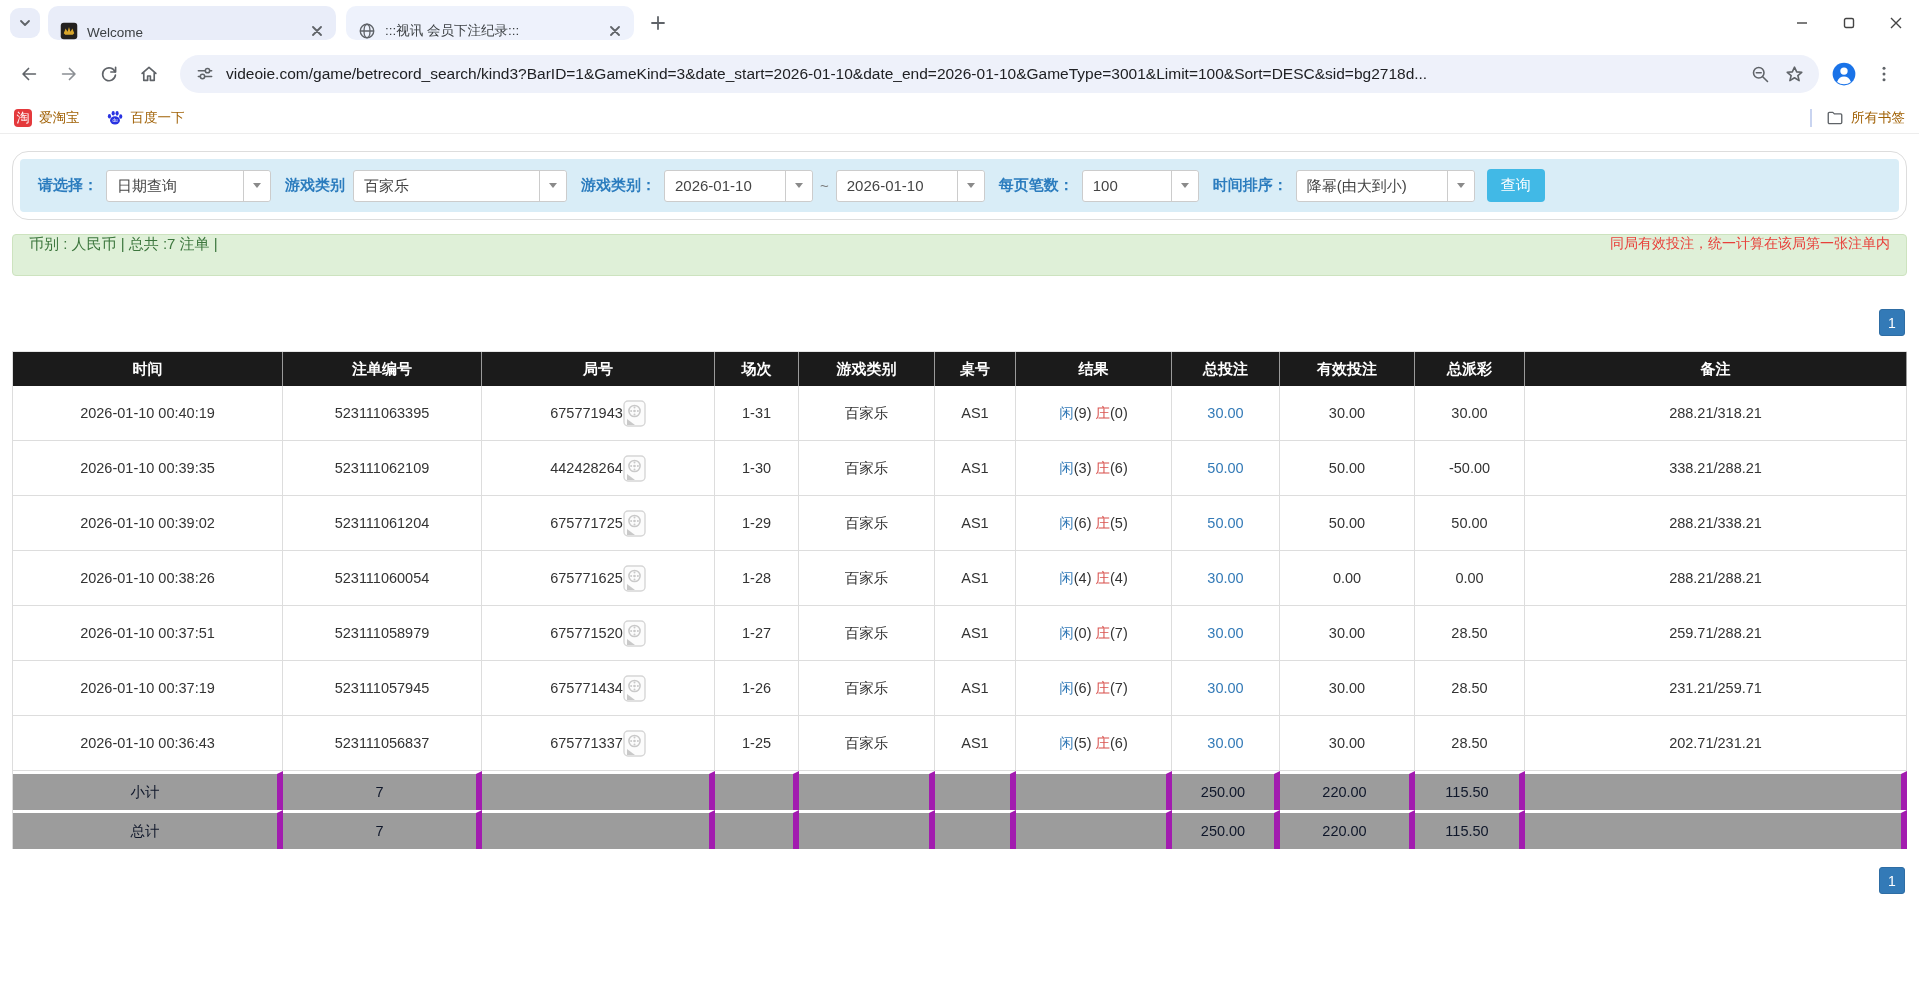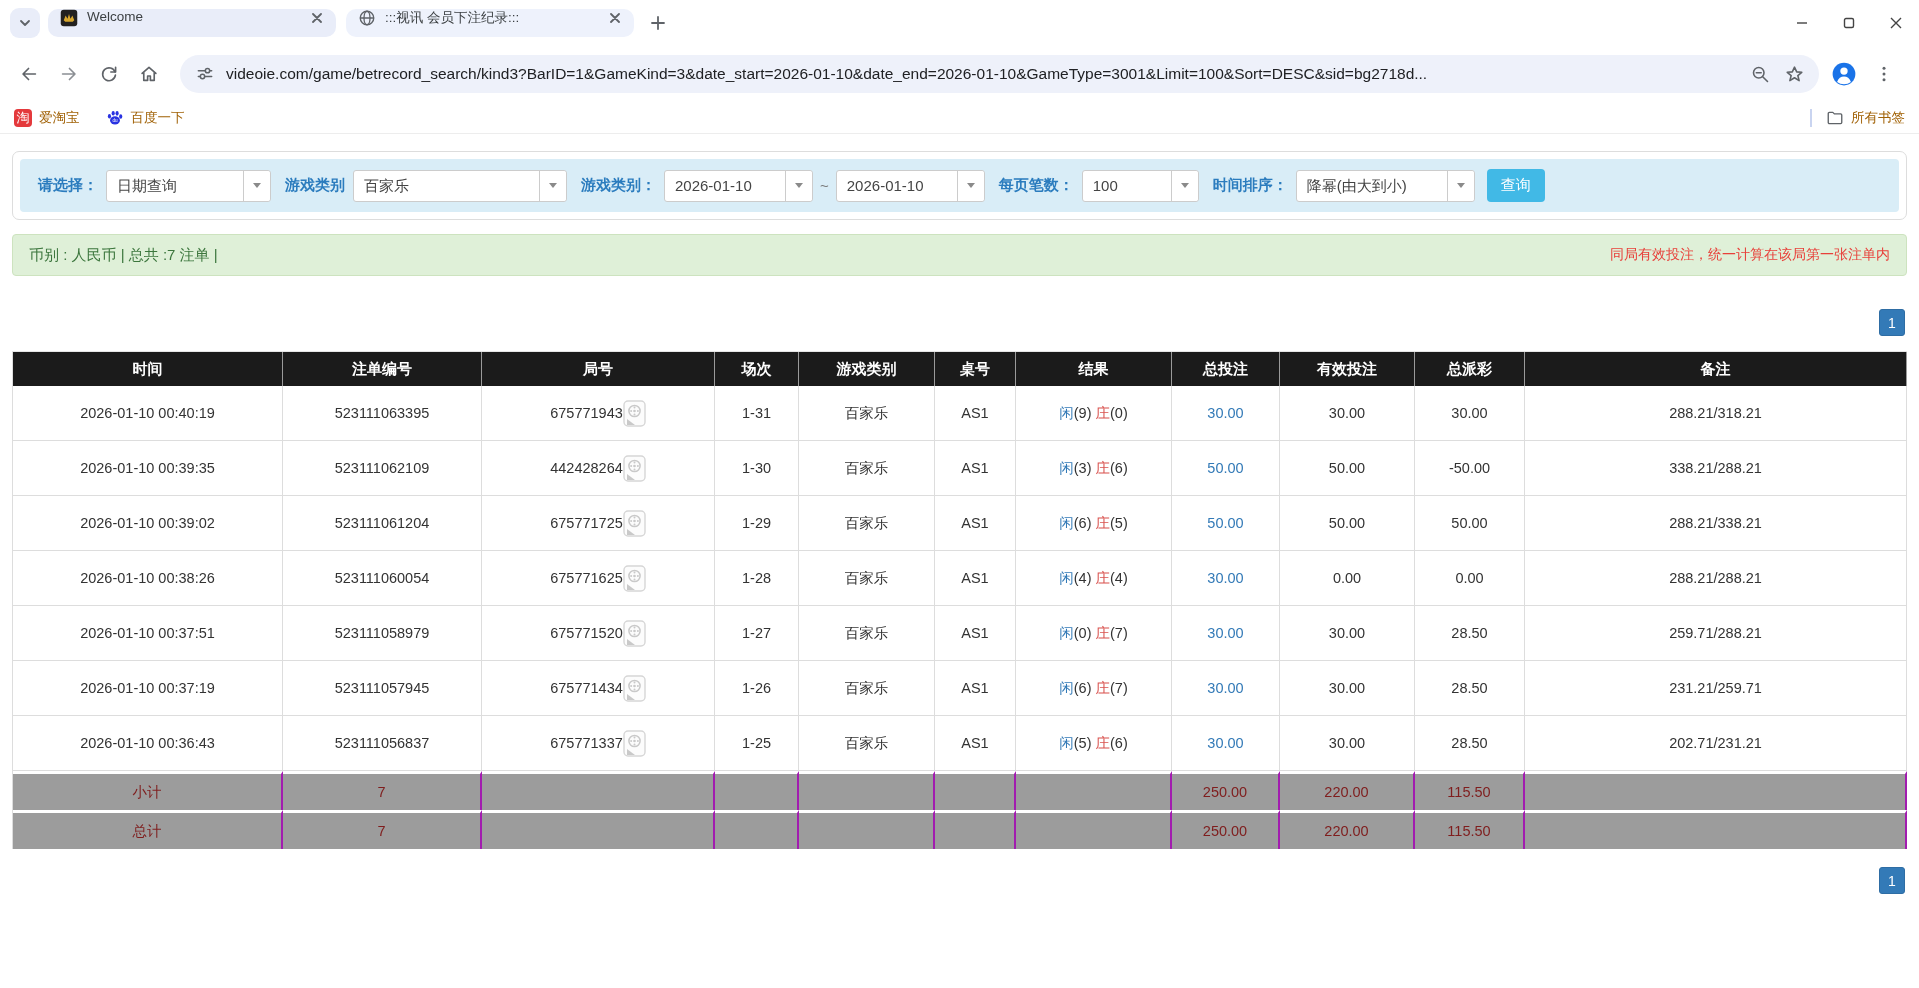--- a/index.html
+++ b/index.html
@@ -3,21 +3,21 @@
 <meta charset="utf-8">
 <style>
   * { box-sizing: border-box; margin: 0; padding: 0; }
   html,body { width:1919px; height:988px; overflow:hidden; background:#fff;
     font-family:"Liberation Sans","DejaVu Sans",sans-serif; }
 
   
   .tabstrip { height:46px; background:#fff; display:flex; align-items:center; padding-left:10px; }
   .tab-search { width:30px; height:30px; border-radius:9px; background:#e9edf9; display:flex;
     align-items:center; justify-content:center; margin-right:8px; cursor:pointer; }
-  .tab { height:28px; border-radius:10px; display:flex; align-items:flex-start; padding:0 10px 0 12px;
+  .tab { height:34px; border-radius:10px; display:flex; align-items:flex-end; padding:0 10px 0 12px;
     width:288px; margin-right:10px; cursor:pointer; }
   .tab.t1 { background:#e9edf9; }
   .tab.t2 { background:#eef2fc; }
   .tab .favicon { width:18px; height:18px; margin-right:9px; flex:0 0 auto; }
   .tab .tab-title { font-size:13.5px; color:#3c4043; white-space:nowrap; overflow:hidden;
     text-overflow:ellipsis; flex:1; }
   .tab .tab-close { width:18px; height:18px; display:flex; align-items:center; justify-content:center;
     border-radius:50%; margin-left:6px; }
   .newtab { width:28px; height:28px; display:flex; align-items:center; justify-content:center; }
   .win-controls { margin-left:auto; display:flex; height:46px; }
@@ -41,59 +41,59 @@
   .bm-right { margin-left:auto; display:flex; align-items:center; }
   .bm-sep { width:2px; height:18px; background:#c9d4f0; margin-right:14px; }
 
   .tb-icn-red { width:19px; height:19px; background:#e4393c; border-radius:4px; color:#fff;
     font-size:13px; display:flex; align-items:center; justify-content:center; }
 
   
   .content { background:#fff; }
   h1.pagetitle { font-size:26px; font-weight:400; color:#2d2d2d; margin:28px 0 0 12px; letter-spacing:.5px; }
 
-  .filter-outer { margin:17px 12px 0; border:1px solid #ddd; border-radius:7px; padding:7px; }
+  .filter-outer { margin:17px 12px 0; border:1px solid #ddd; border-radius:16px; padding:7px; }
   .filter-inner { background:var(--filter_bg); border-radius:4px; padding:10px 12px;
     display:flex; align-items:center; }
   .f-label { font-size:15px; font-weight:bold; color:var(--filter_label); margin:0 8px 0 14px; white-space:nowrap; }
   .combo { display:inline-flex; background:#fff; border:1px solid #ccc; border-radius:3px; height:32px;
     align-items:stretch; }
   .combo .val { padding:0 10px; line-height:30px; font-size:15px; color:#444; white-space:nowrap; }
   .combo .arrow-btn { width:27px; border-left:1px solid #ccc; display:flex; align-items:center;
     justify-content:center; background:#fff; border-radius:0 3px 3px 0; cursor:pointer; }
   .caret { width:0; height:0; border-left:4px solid transparent; border-right:4px solid transparent;
     border-top:5px solid #8a8a8a; }
   .tilde { color:#777; font-size:15px; margin:0 7px; }
   .btn-search { background:var(--button_cyan); color:#fff; font-size:15px; border:none; border-radius:4px;
     height:33px; padding:0 14px; margin-left:12px; cursor:pointer; }
 
   .summary-bar { margin:14px 12px 0; background:var(--summary_bg); border:1px solid #cde3bf;
-    border-radius:4px; height:42px; display:flex; align-items:center; justify-content:space-between;
+    border-radius:4px; height:42px; display:flex; justify-content:space-between;
     padding:0 16px; }
   .summary-left { color:var(--summary_text); font-size:15px; }
   .summary-right { color:var(--warning_red); font-size:14px; }
 
   .pager { margin:0 14px; text-align:right; }
   .pager.top { margin-top:33px; }
   .pager.bottom { margin-top:18px; }
   .page-btn { display:inline-flex; align-items:center; justify-content:center; width:26px; height:27px;
     background:var(--pagination_blue); border:1px solid #2e6da4; border-radius:3px; color:#fff;
     font-size:14px; cursor:pointer; }
 
   table.bets { border-collapse:separate; border-spacing:0; table-layout:fixed; width:1895px;
     margin:15px 12px 0; border-left:1px solid #ddd; border-top:1px solid #e6e6e6; }
   col.c0{width:270px} col.c1{width:199px} col.c2{width:233px} col.c3{width:84px} col.c4{width:136px}
   col.c5{width:81px} col.c6{width:156px} col.c7{width:108px} col.c8{width:135px} col.c9{width:110px}
   col.c10{width:auto}
   .bets th { background:var(--header_bg); color:#fff; font-size:15px; font-weight:bold; height:34px;
     text-align:center; border-right:1px solid #9a9a9a; }
   .bets tbody td { height:55px; font-size:14.5px; color:#333; text-align:center;
     border-right:1px solid #ddd; border-bottom:1px solid #ddd; background:#fff; }
-  .bets tfoot td { height:39px; background:var(--footer_bg); color:#7f1d1d; font-size:14.5px;
-    text-align:center; border-top:3px solid #fff; border-right:2px solid #a21caf; }
+  .bets tfoot td { height:39px; background:var(--footer_bg); color:#0f172a; font-size:14.5px;
+    text-align:center; border-top:3px solid #fff; border-right:6px solid #a21caf; }
   .r-blue { color:var(--player_blue); }
   .r-red { color:var(--banker_red); }
   .r-dark { color:#333; }
   .bet-link { color:var(--link_blue); cursor:pointer; }
   .neg { color:var(--warning_red); }
   .round-wrap { display:inline-flex; align-items:center; }
   .film-btn { display:inline-flex; cursor:pointer; }
 
   svg.cicn { stroke:#5f6368; fill:none; stroke-width:1.8; stroke-linecap:round; stroke-linejoin:round; }
   svg.cicn.dim { stroke:#8b8f94; }

